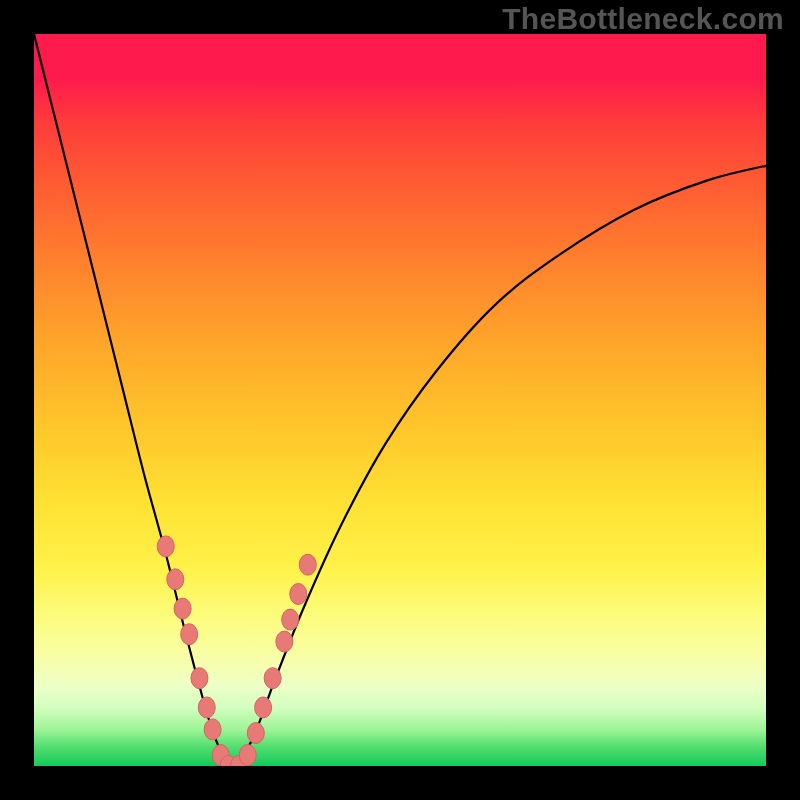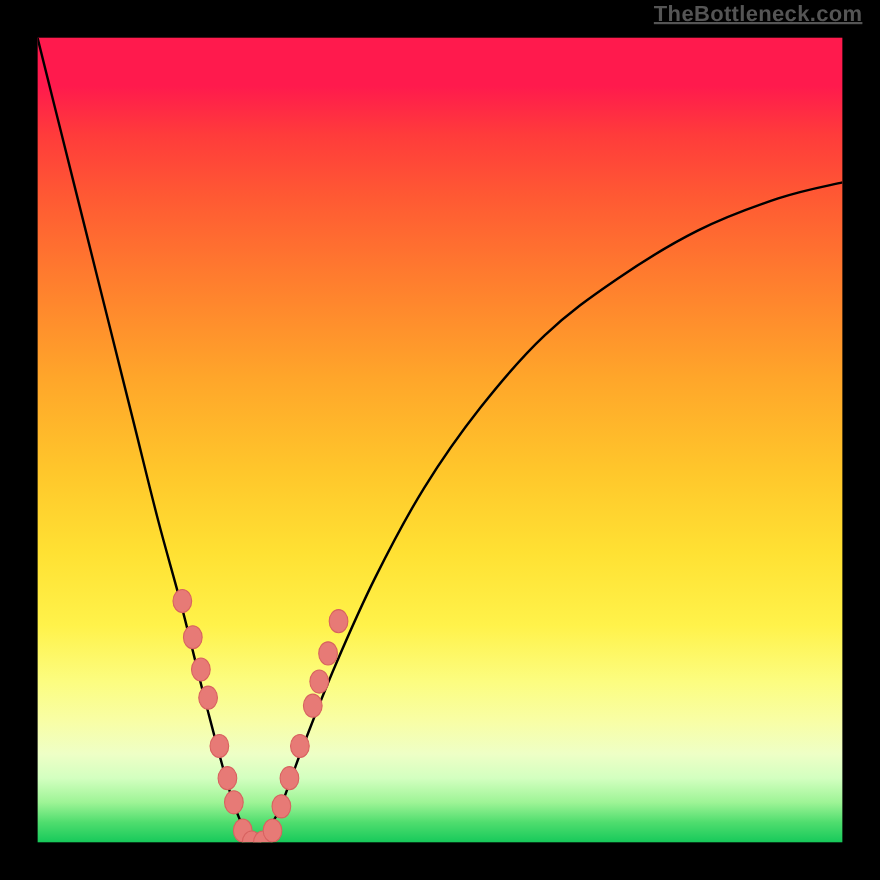--- a/index.html
+++ b/index.html
@@ -58,25 +58,24 @@
     left: 0;
     top: 0;
     width: 732px;
     height: 732px;
   }
   .watermark {
     position: absolute;
     top: 2px;
     right: 16px;
     color: #555;
-    font-size: 20px;
+    font-size: 30px;
     font-weight: 600;
     letter-spacing: 0.3px;
     user-select: none;
-    text-decoration: underline;
   }
 </style>
 </head>
 <body>
 
 <div class="frame">
 
   <div class="watermark">TheBottleneck.com</div>
 
   <div class="plot-area">

